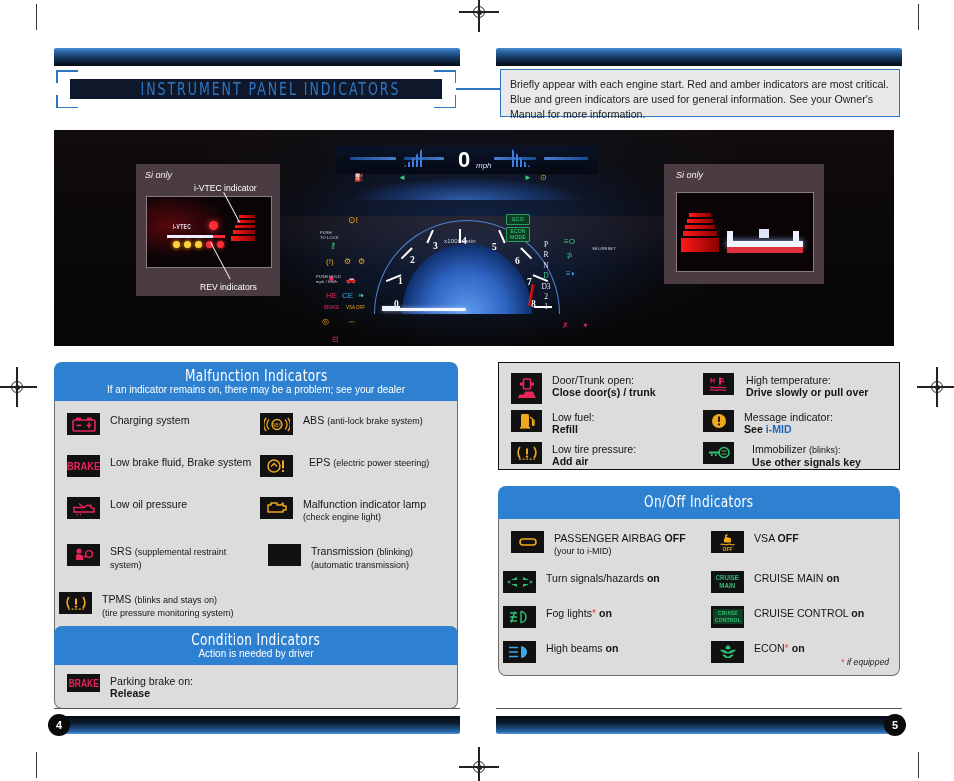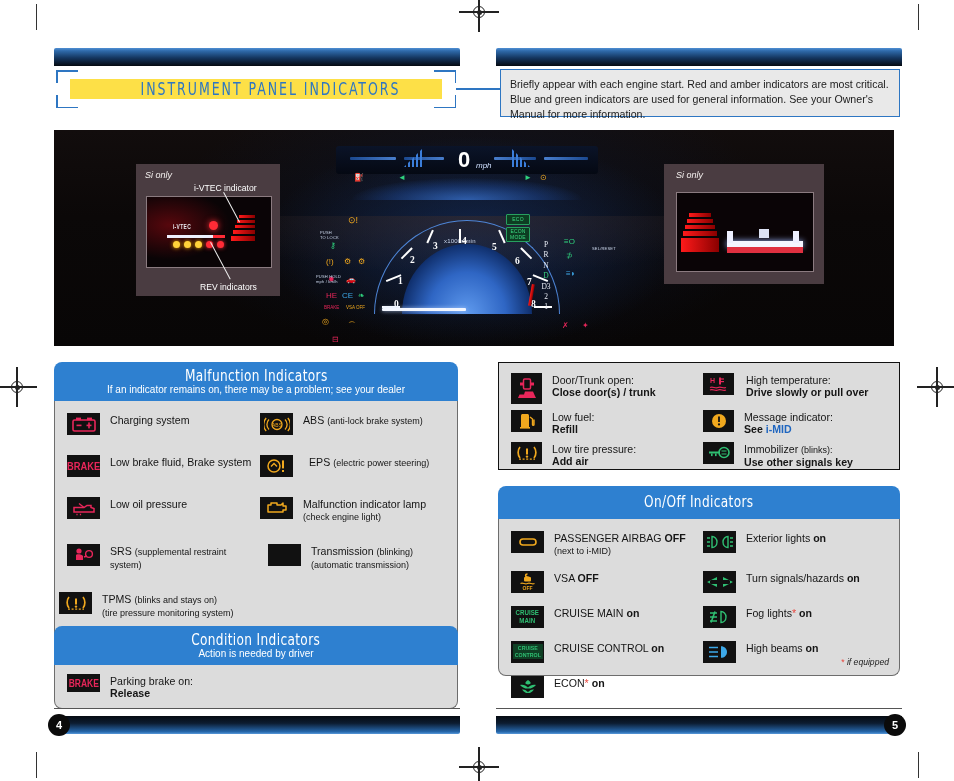--- a/index.html
+++ b/index.html
@@ -17,21 +17,21 @@
 
   
   .rail{position:absolute;height:18px;background:linear-gradient(180deg,#4f8fd4 0%,#2f6bab 16%,#14365f 55%,#050a11 100%);}
   .rail.bottom{background:linear-gradient(180deg,#050a11 0%,#0c1c31 40%,#2668ad 88%,#5a9ada 100%);border-radius:0 0 2px 2px;}
   .rail.top{border-radius:2px 2px 0 0;}
 
   
   .titlewrap{position:absolute;}
   .bracket{position:absolute;left:0;top:0;right:0;bottom:0;}
   .bracket i{position:absolute;background:#2e76c2;}
-  .titlebar{position:absolute;left:14px;top:9px;right:14px;bottom:9px;background:#fde047;display:flex;align-items:flex-start;justify-content:center;padding-left:28px;}
+  .titlebar{position:absolute;left:14px;top:9px;right:14px;bottom:9px;background:#0f172a;display:flex;align-items:flex-start;justify-content:center;padding-left:28px;}
   .titlebar span{font-family:"Liberation Sans Narrow","DejaVu Sans Condensed","Liberation Sans",sans-serif;
     font-size:17px;letter-spacing:2.4px;color:#2e76c2;transform:scaleX(.82);transform-origin:center;white-space:nowrap;}
   .connector{position:absolute;height:1.5px;background:#2e76c2;}
 
   
   .note{position:absolute;border:1px solid #2e76c2;background:#e9e9e9;box-sizing:border-box;padding:7px 9px;}
   .note p{margin:0;font-size:10.6px;line-height:15px;color:#1c1c1c;}
 
   
   .photo{position:absolute;background:#0d0808;overflow:hidden;}
@@ -520,21 +520,21 @@
                 <rect x="11" y="3.5" width="2" height="6" fill="#f0a81e"></rect>
                 <circle cx="12" cy="11.6" r="1.2" fill="#f0a81e"></circle>
                 <path d="M4 14.2 L20 14.2" stroke="#f0a81e" stroke-width="1.3" stroke-dasharray="2 1.6"></path>
               </svg>
           </div>
           <div class="txt" style="padding-left:10px;">
             <span>Low tire pressure:</span><br><b>Add air</b>
           </div>
         </div>
 
-        <div class="cell" style="width:50%;padding:0 0 8px 4px;">
+        <div class="cell" style="width:50%;padding:0 0 8px 4px;gap:8px;">
           <div class="ico" style="width:31px;height:22px;">
             <svg width="24" height="13" viewBox="0 0 24 13">
                 <circle cx="17" cy="6.5" r="5" fill="none" stroke="#2fbf72" stroke-width="1.6"></circle>
                 <rect x="2" y="5.5" width="11" height="2" fill="#2fbf72"></rect>
                 <rect x="4" y="7.5" width="1.6" height="2.6" fill="#2fbf72"></rect>
                 <rect x="8" y="7.5" width="1.6" height="2.6" fill="#2fbf72"></rect>
                 <path d="M14.5 5 L19.5 5 M14.5 8 L19.5 8" stroke="#2fbf72" stroke-width="1.1"></path>
               </svg>
           </div>
           <div class="txt" style="padding-left:10px;">
@@ -553,37 +553,24 @@
     <div class="body" style="height:157px;padding:12px 0 0 0;position:relative;">
       <div class="grid">
 
         <div class="cell" style="width:50%;padding:0 0 13px 12px;">
           <div class="ico" style="width:33px;height:22px;">
             <svg width="22" height="10" viewBox="0 0 22 10">
                 <rect x="3" y="2" width="16" height="6" rx="3" fill="none" stroke="#f0a81e" stroke-width="1.6"></rect>
               </svg>
           </div>
           <div class="txt" style="padding-left:10px;">
-            <span>PASSENGER AIRBAG </span><b>OFF</b><br><span class="sm">(next to i-MID)</span>
-          </div>
-        </div>
-
-        <div class="cell" style="width:50%;padding:0 0 13px 4px;">
-          <div class="ico" style="width:33px;height:22px;">
-            <svg width="28" height="14" viewBox="0 0 28 14">
-                <path d="M11 7 C11 3.5 8.5 1.5 6 1.5 L6 12.5 C8.5 12.5 11 10.5 11 7 Z" fill="none" stroke="#2fbf72" stroke-width="1.4"></path>
-                <path d="M1 3 L4 3 M1 7 L4 7 M1 11 L4 11" stroke="#2fbf72" stroke-width="1.3"></path>
-                <path d="M17 7 C17 3.5 19.5 1.5 22 1.5 L22 12.5 C19.5 12.5 17 10.5 17 7 Z" fill="none" stroke="#2fbf72" stroke-width="1.4"></path>
-                <path d="M24 3 L27 3 M24 7 L27 7 M24 11 L27 11" stroke="#2fbf72" stroke-width="1.3"></path>
-              </svg>
-          </div>
-          <div class="txt" style="padding-left:10px;">
-            <span>Exterior lights </span><b>on</b>
-          </div>
-        </div>
+            <span>PASSENGER AIRBAG </span><b>OFF</b><br><span class="sm">(your to i-MID)</span>
+          </div>
+        </div>
+
 
         <div class="cell" style="width:50%;padding:0 0 13px 12px;">
           <div class="ico" style="width:33px;height:22px;flex-direction:column;">
             <svg width="17" height="13" viewBox="0 0 17 13" style="margin-top:1px;">
                 <path d="M8.5 1 C6 1 6 4 8.5 4 C11 4 11 7 8.5 7" fill="none" stroke="#f0a81e" stroke-width="1.5"></path>
                 <rect x="5" y="4" width="7" height="4.4" rx="1" fill="#f0a81e"></rect>
                 <path d="M1.5 10.5 C4 9.3 6 11.7 8.5 10.5 C11 9.3 13 11.7 15.5 10.5" fill="none" stroke="#f0a81e" stroke-width="1.2"></path>
               </svg>
             <span style="color:#f0a81e;font-size:5px;font-weight:bold;line-height:5px;">OFF</span>
           </div>

